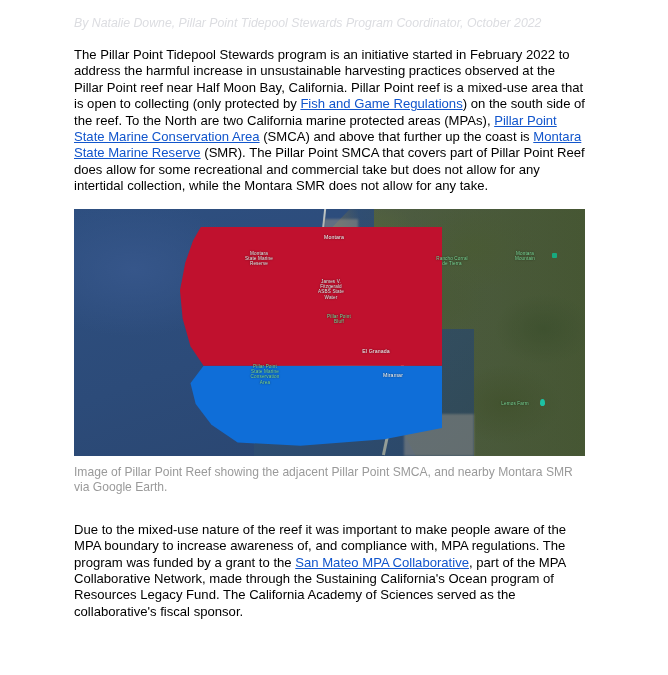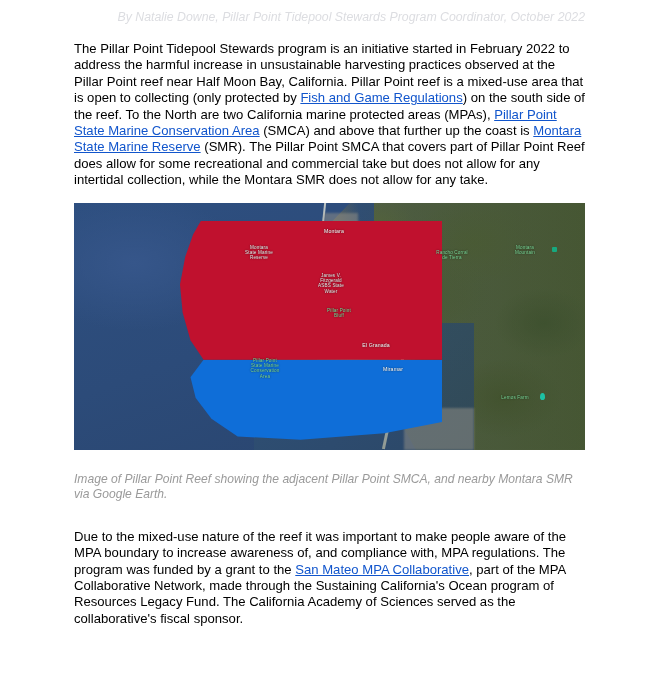--- a/index.html
+++ b/index.html
@@ -26,23 +26,22 @@
     top: 0;
     width: 511px;
   }
 
   .byline {
     font-style: italic;
     font-size: 12.3px;
     line-height: 15px;
     color: #dcdde1;
     margin: 0;
-    padding-top: 10px;
+    padding-top: 16px;
     white-space: nowrap;
-    text-align: right;
   }
 
   p.body {
     font-size: 13.1px;
     line-height: 16.4px;
     margin: 0;
     color: #000000;
     text-align: left;
   }
   .gap-a { height: 16px; }
@@ -183,22 +182,21 @@
   .maplbl.city  { color: #ffffff; font-size: 5.2px; }
   .pin {
     position: absolute;
     width: 5px; height: 7px;
     background: #1dc2a4;
     border-radius: 50% 50% 50% 50% / 60% 60% 40% 40%;
   }
   .pin.sq { border-radius: 1px; background: #17a97f; width: 5px; height: 5px; }
 
   .caption {
-    margin-top: 22px;
-    font-style: italic;
+    margin-top: 9px;
     font-size: 12.1px;
     line-height: 15.5px;
     color: #9a9a9a;
   }
 </style>
 </head>
 <body>
 
 <div class="page">
   <div class="content">

